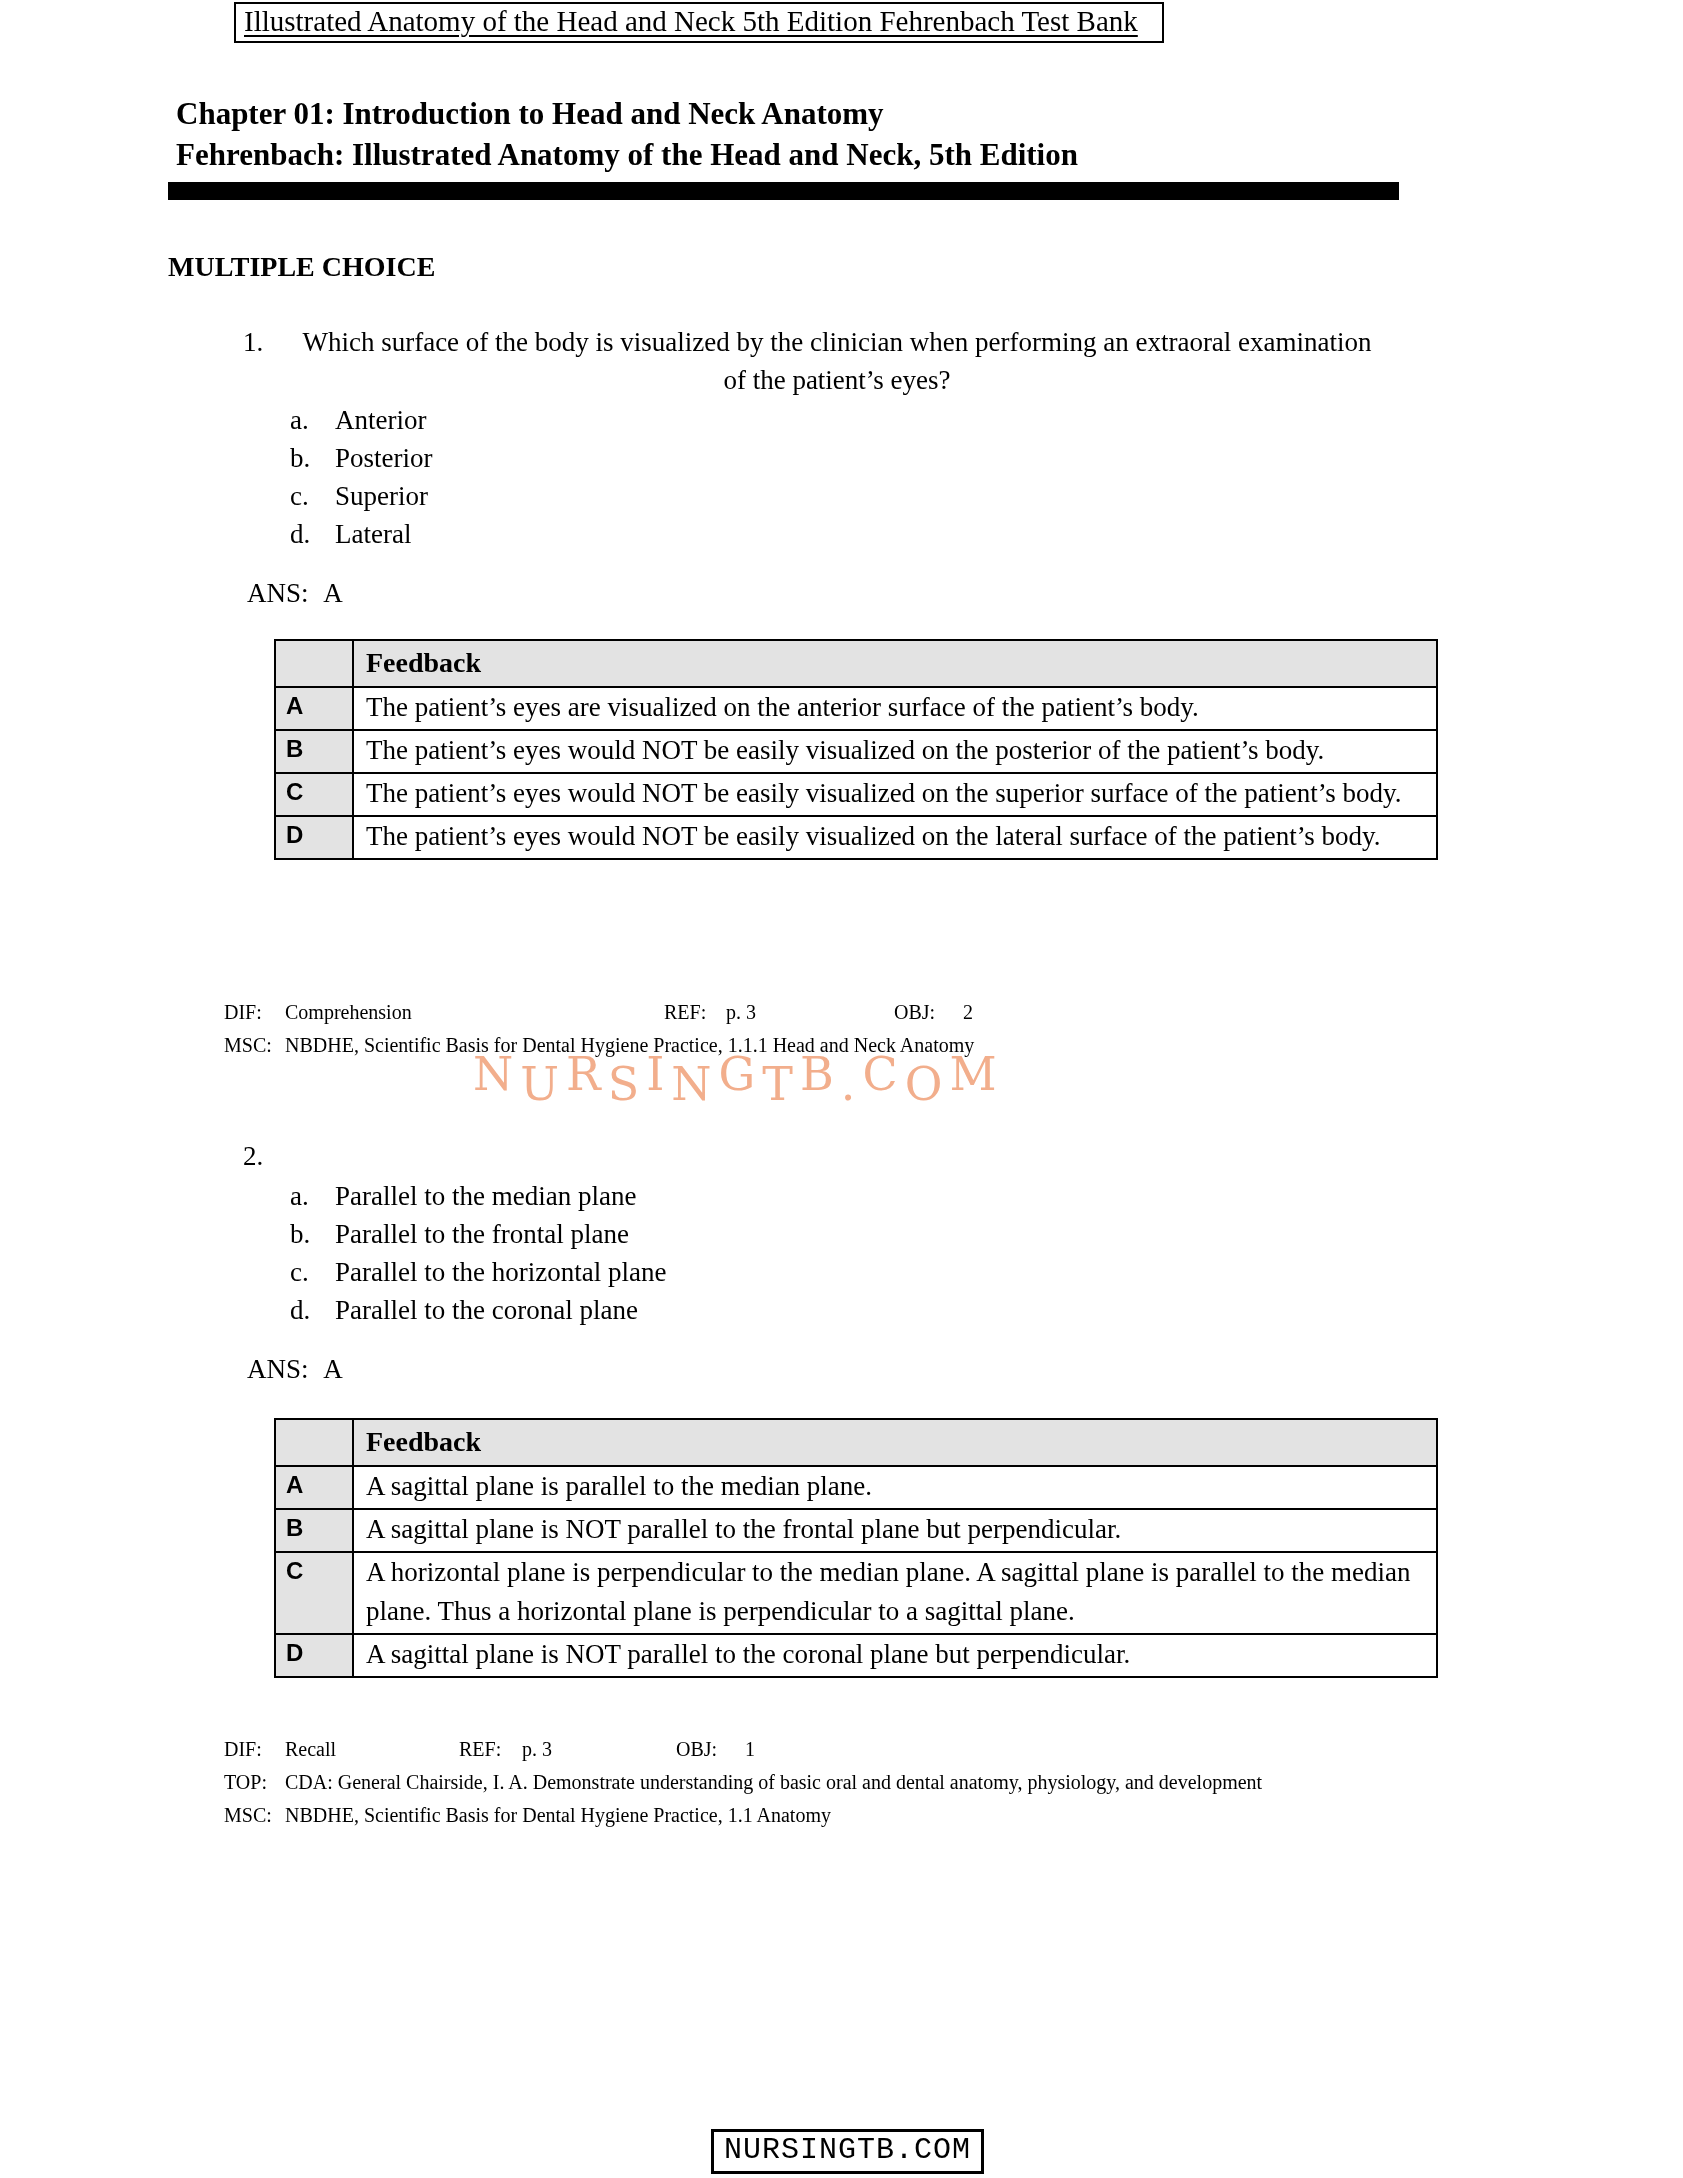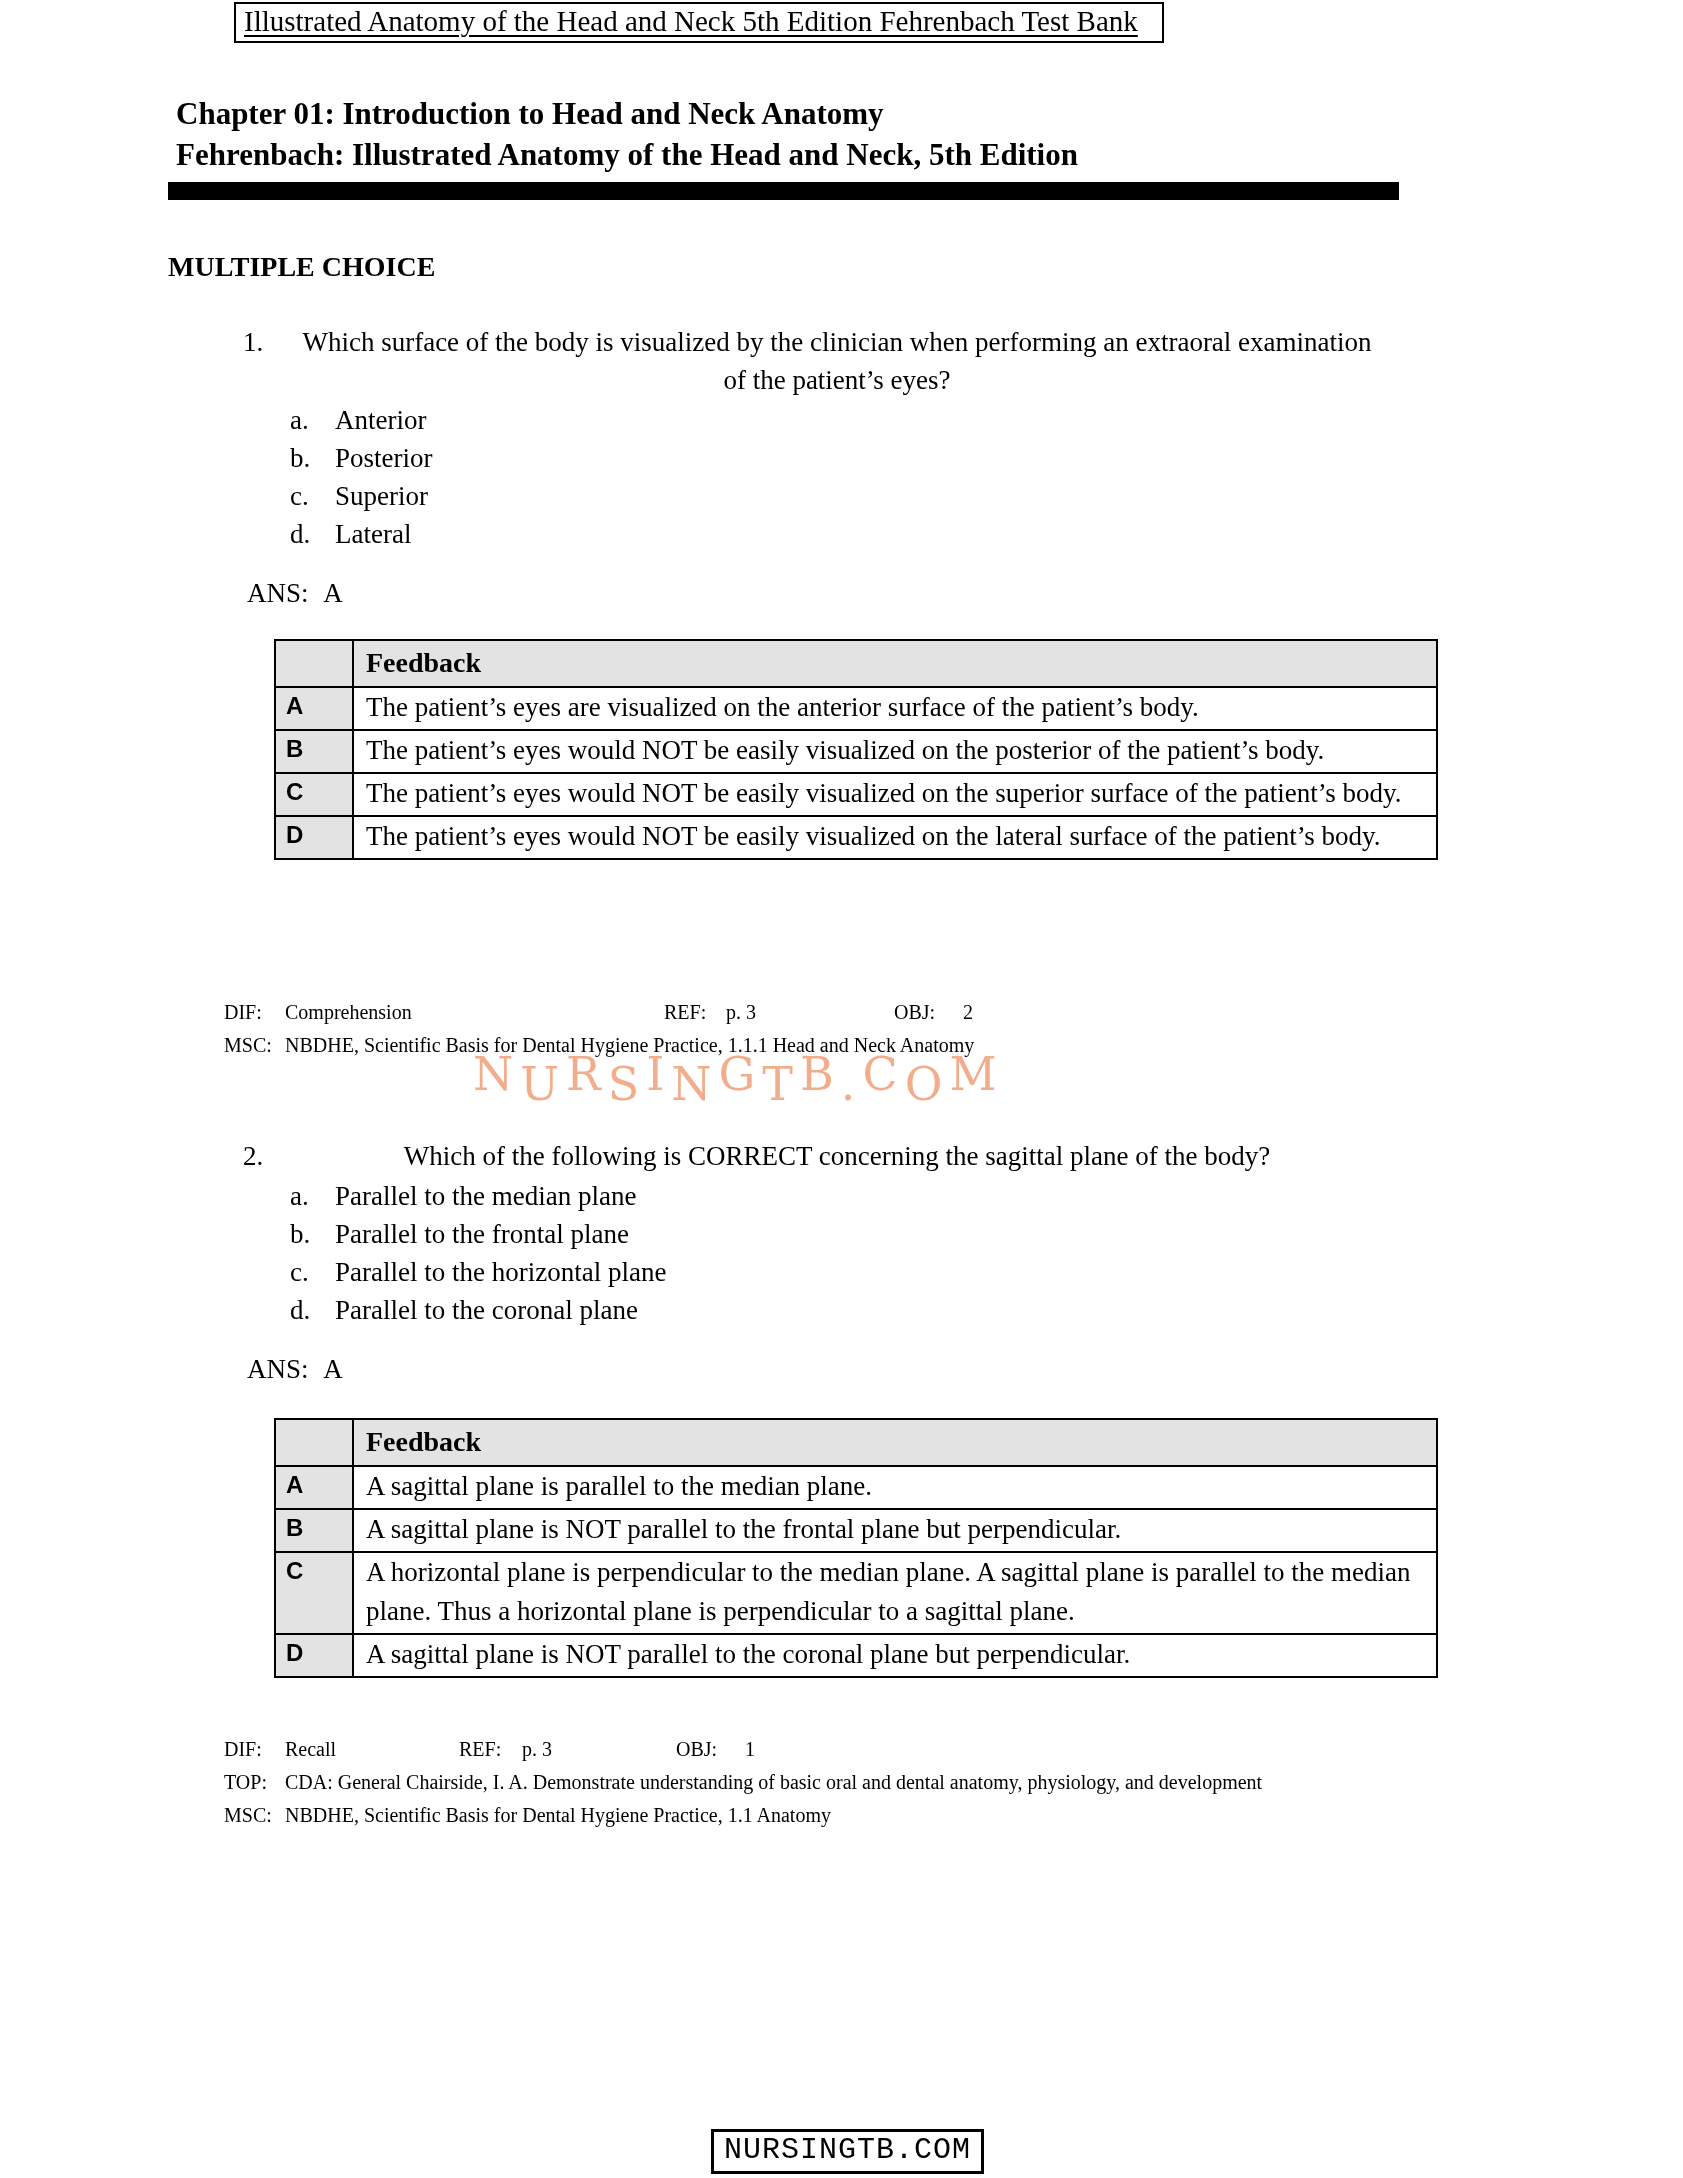--- a/index.html
+++ b/index.html
@@ -130,21 +130,20 @@
     <div class="meta-line">
       <span class="ml" style="width:61px">MSC:</span><span>NBDHE, Scientific Basis for Dental Hygiene Practice, 1.1.1 Head and Neck Anatomy</span>
     </div>
   </div>
 
   <div class="watermark" style="color: rgb(240, 160, 120);"><span style="display: inline-block; transform: translateY(0px);">N</span><span style="display: inline-block; transform: translateY(10px);">U</span><span style="display: inline-block; transform: translateY(0px);">R</span><span style="display: inline-block; transform: translateY(10px);">S</span><span style="display: inline-block; transform: translateY(0px);">I</span><span style="display: inline-block; transform: translateY(10px);">N</span><span style="display: inline-block; transform: translateY(0px);">G</span><span style="display: inline-block; transform: translateY(10px);">T</span><span style="display: inline-block; transform: translateY(0px);">B</span><span style="display: inline-block; transform: translateY(10px);">.</span><span style="display: inline-block; transform: translateY(0px);">C</span><span style="display: inline-block; transform: translateY(10px);">O</span><span style="display: inline-block; transform: translateY(0px);">M</span></div>
 
   <div class="question" style="top:1137px">
     <div class="q-row">
       <span class="q-num">2.</span>
-      <span class="q-text">Which of the following is CORRECT concerning the sagittal plane of the body?</span>
     </div>
     <div class="opt">
       <span class="opt-letter">a.</span>
       <span>Parallel to the median plane</span>
     </div>
     <div class="opt">
       <span class="opt-letter">b.</span>
       <span>Parallel to the frontal plane</span>
     </div>
     <div class="opt">

